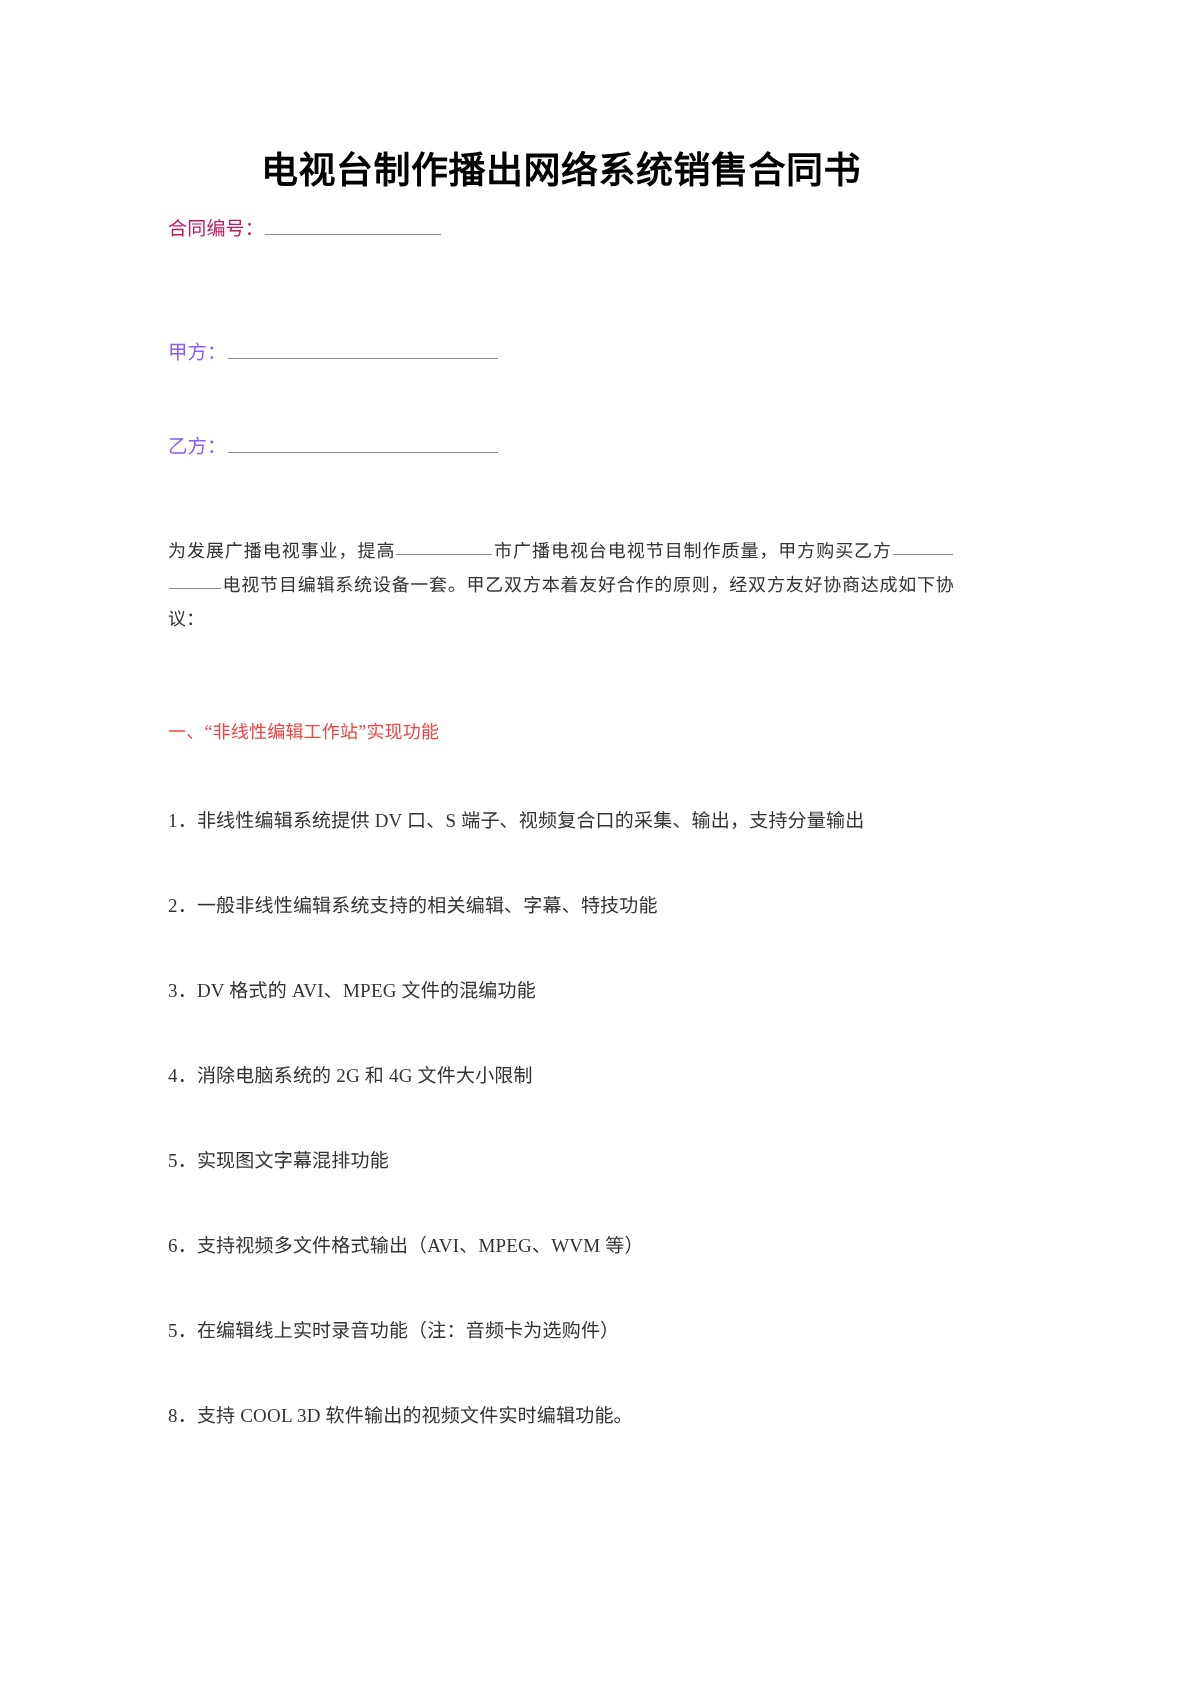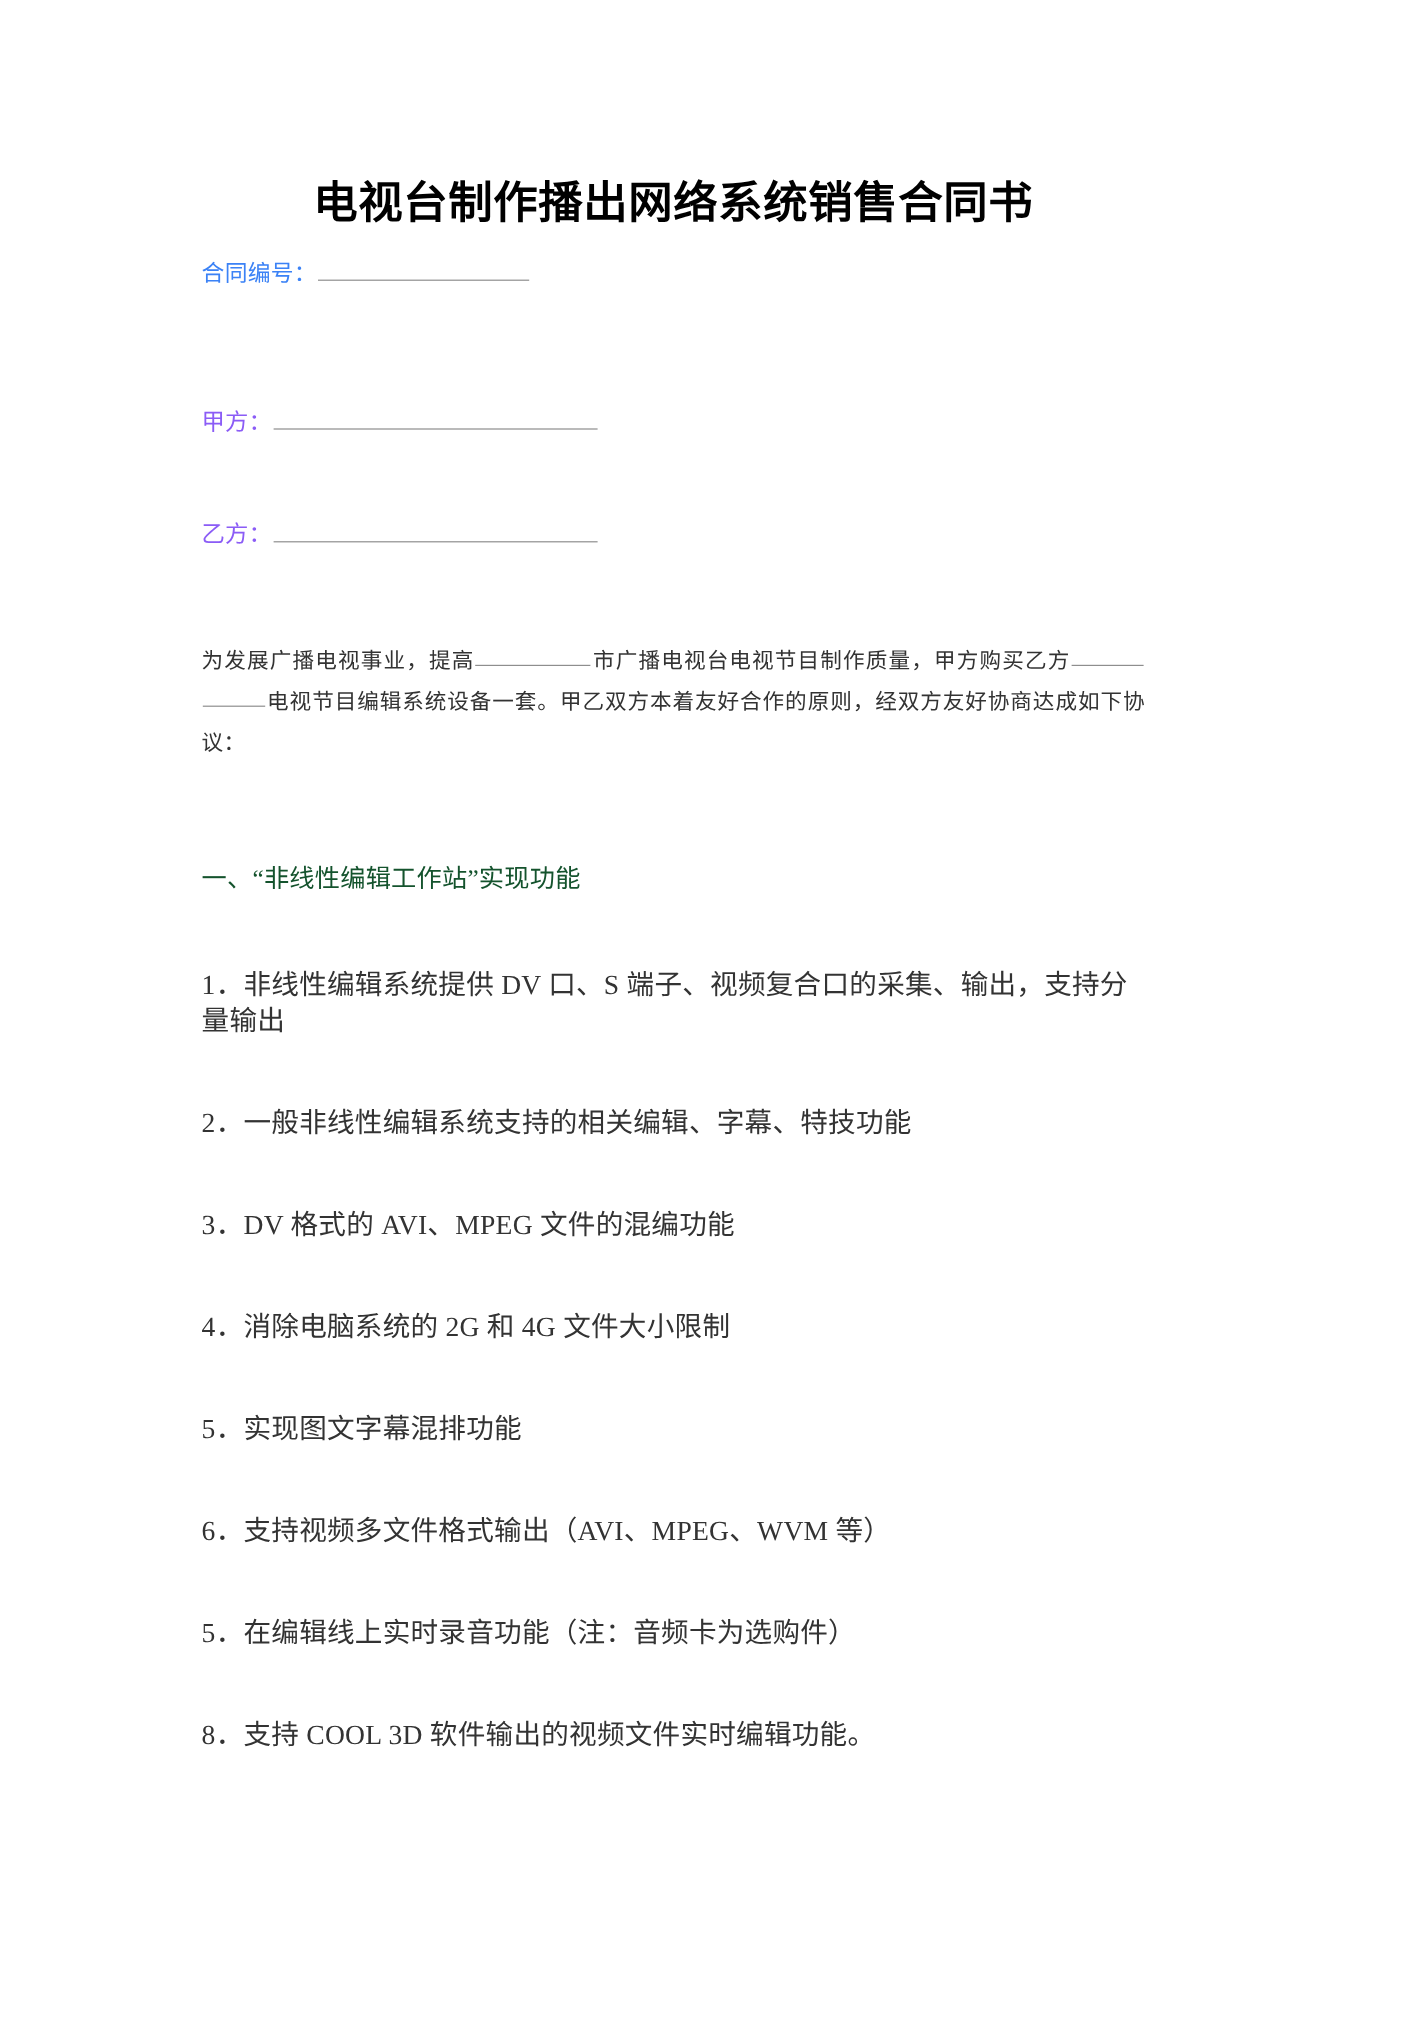--- a/index.html
+++ b/index.html
@@ -47,21 +47,21 @@
     line-height: 34px;
     color: #333333;
     margin: 0;
     text-align: justify;
     letter-spacing: 0.2px;
   }
 
   .contract-no {
     margin-top: 18px;
     font-size: 19px;
-    color: #3b82f6;
+    color: #be185d;
   }
 
   .blank {
     display: inline-block;
     border-bottom: 1px solid #8e8e8e;
     vertical-align: baseline;
     height: 0.95em;
     margin: 0 1px;
   }
   .blank-no    { width: 176px; }
@@ -77,33 +77,33 @@
   }
   .party-a { margin-top: 92px; }
   .party-b { margin-top: 64px; }
 
   .intro {
     margin-top: 72px;
   }
 
   .section-heading {
     margin-top: 80px;
-    font-size: 21px;
+    font-size: 18px;
     line-height: 32px;
-    color: #14532d;
+    color: #ef4444;
     letter-spacing: 0.2px;
   }
 
   .list {
     margin: 0;
     padding: 0;
     list-style: none;
   }
   .list-item {
-    font-size: 23px;
+    font-size: 19px;
     line-height: 30px;
     color: #333333;
     margin-top: 55px;
     letter-spacing: 0.2px;
   }
   .list-item:first-child { margin-top: 58px; }
 </style>
 </head>
 <body>
 

